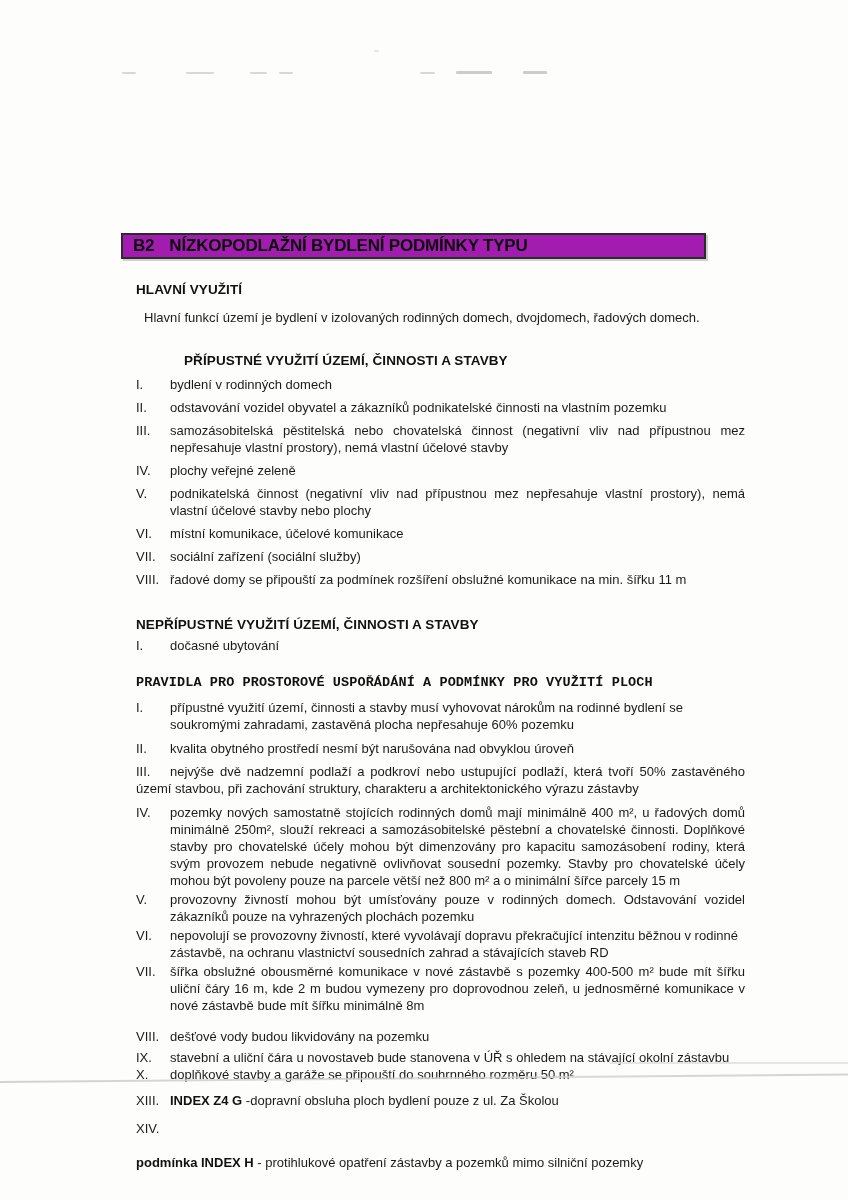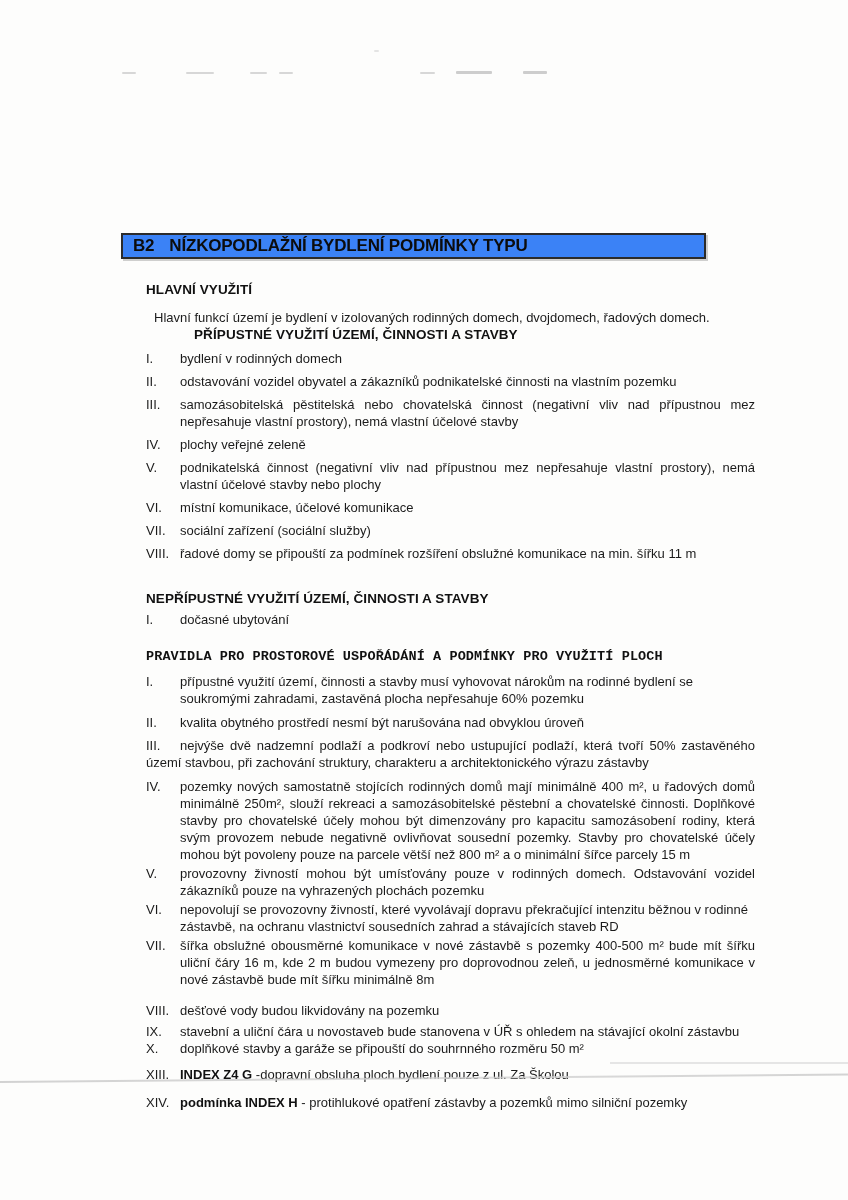--- a/index.html
+++ b/index.html
@@ -17,30 +17,30 @@
     background:linear-gradient(90deg,#c7c7c7 0%,#d2d2d2 55%,#c9c9c9 100%);
     transform:rotate(-0.5deg);transform-origin:left center;opacity:.8;
   }
   .scan-streak{
     position:absolute;left:610px;top:1062px;width:238px;height:2px;
     background:#dedede;opacity:.8;
   }
   
   .header-box{
     position:absolute;left:121px;top:233px;width:571px;height:22px;
-    background:#3b82f6;border:2px solid #2b2b2b;
+    background:#a21caf;border:2px solid #2b2b2b;
     box-shadow:2px 2px 0 rgba(0,0,0,0.18);
     display:flex;align-items:center;padding-left:10px;
     font-weight:bold;font-size:17px;letter-spacing:-0.2px;color:#0c0c0c;
     white-space:nowrap;
   }
   .header-box .code{margin-right:15px;}
   
   .doc{
-    position:absolute;left:146px;top:281px;width:609px;
+    position:absolute;left:136px;top:281px;width:609px;
     font-size:13px;line-height:17px;color:#1b1b1b;
   }
   .hd{font-size:13.5px;font-weight:bold;margin:0;letter-spacing:0.1px;color:#111;}
   .lead{margin:11px 0 0 8px;}
   .item{display:flex;margin-top:6px;}
   .item .num{flex:0 0 34px;}
   .item .txt{flex:1;}
   .item.just .txt{text-align:justify;}
   .flat{display:block;margin-top:6px;text-align:justify;}
   .flat .num{display:inline-block;width:34px;}
@@ -64,21 +64,21 @@
 <div class="header-box">
   <span class="code">B2</span>
   <span class="title">NÍZKOPODLAŽNÍ BYDLENÍ PODMÍNKY TYPU</span>
 </div>
 
 <div class="doc">
 
   <h2 class="hd">HLAVNÍ VYUŽITÍ</h2>
   <p class="lead">Hlavní funkcí území je bydlení v izolovaných rodinných domech, dvojdomech, řadových domech.</p>
 
-  <h2 class="hd" style="padding-left:48px;">PŘÍPUSTNÉ VYUŽITÍ ÚZEMÍ, ČINNOSTI A STAVBY</h2>
+  <h2 class="hd" style="margin-top:26px;padding-left:48px;">PŘÍPUSTNÉ VYUŽITÍ ÚZEMÍ, ČINNOSTI A STAVBY</h2>
 
   <div class="item" style="margin-top:7px;">
     <span class="num">I.</span>
     <div class="txt">bydlení v rodinných domech</div>
   </div>
   <div class="item">
     <span class="num">II.</span>
     <div class="txt">odstavování vozidel obyvatel a zákazníků podnikatelské činnosti na vlastním pozemku</div>
   </div>
   <div class="item just">
@@ -152,21 +152,21 @@
     <div class="txt">stavební a uliční čára u novostaveb bude stanovena v ÚŘ s ohledem na stávající okolní zástavbu</div>
   </div>
   <div class="item" style="margin-top:0;">
     <span class="num">X.</span>
     <div class="txt">doplňkové stavby a garáže se připouští do souhrnného rozměru 50 m²</div>
   </div>
   <div class="item" style="margin-top:9px;">
     <span class="num">XIII.</span>
     <div class="txt"><b>INDEX Z4 G</b><span> -dopravní obsluha ploch bydlení pouze z ul. Za Školou</span></div>
   </div>
-  <div class="item" style="margin-top:11px;">
+  <div class="item" style="margin-top:11px;flex-direction:column;">
     <span class="num">XIV.</span>
     <div class="txt"><b>podmínka INDEX H</b><span> - protihlukové opatření zástavby a pozemků mimo silniční pozemky</span></div>
   </div>
 
 </div>
 
 <div class="scan-streak"></div>
 <div class="scan-line"></div>
 
 </body></html>

